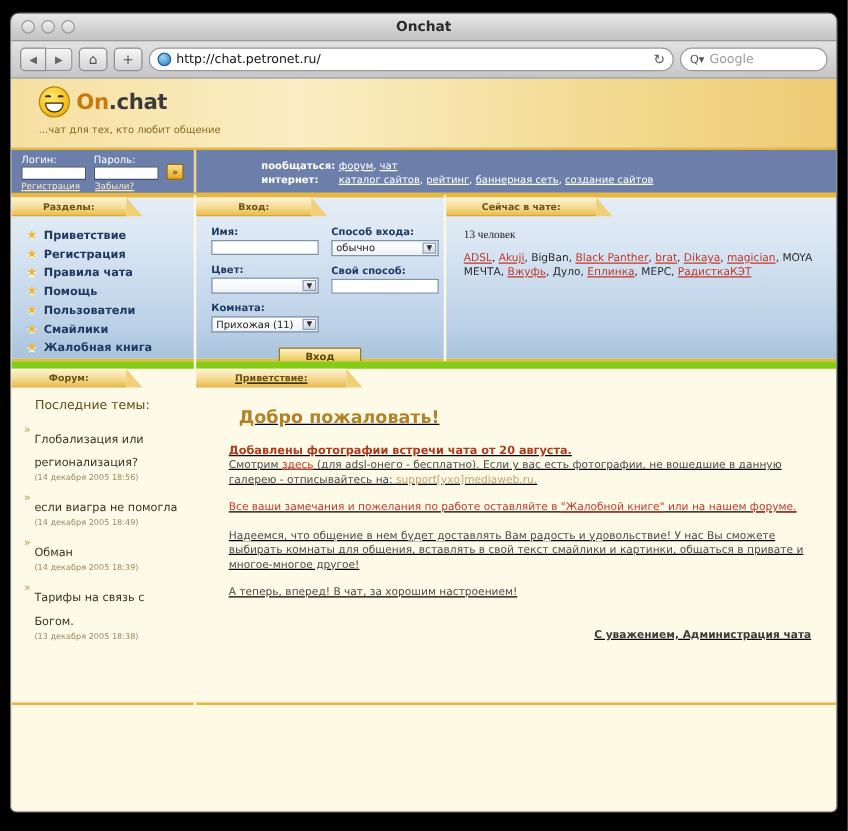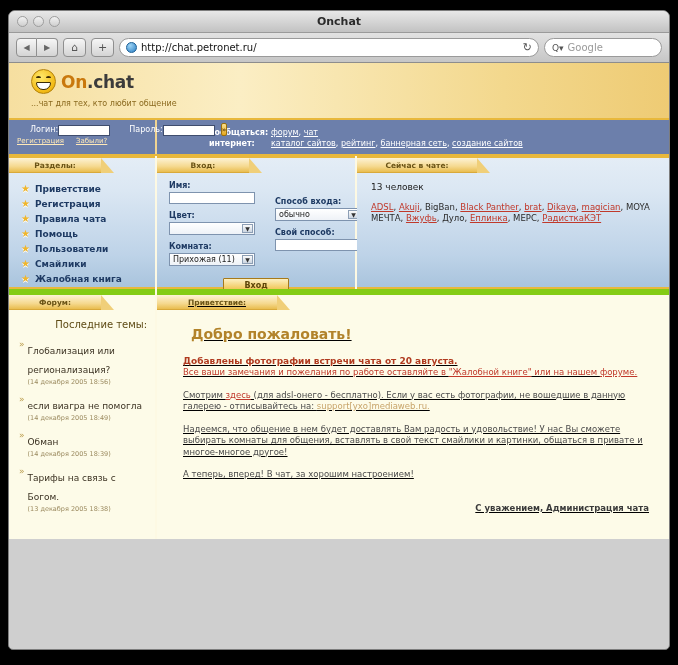--- a/index.html
+++ b/index.html
@@ -77,21 +77,21 @@
     width: 118px; height: 19px; border-radius: 10px;
     background: #fff; border: 1px solid #9a9a9a;
     display: flex; align-items: center; padding: 0 7px; gap: 4px;
     font-size: 10px; color: #9a9a9a;
   }
   .mag { font-size: 9px; color: #555; }
 
   
   .page {
     position: relative;
-    height: 476px;
+    height: 587px;
     background: #fdf9e3;
     overflow: hidden;
   }
 
   
   .hdr {
     height: 55px;
     background: linear-gradient(90deg,#f6dfa0 0%, #fbeec4 35%, #f3d88d 75%, #eecb74 100%);
     position: relative;
   }
@@ -124,21 +124,21 @@
   .topnav {
     height: 38px;
     background: #6c7fab;
     border-top: 2px solid #e8b83c;
     border-bottom: 2px solid #e8b83c;
     display: flex;
   }
   .topnav-left { width: 148px; border-right: 2px solid #f0d492; background: #6c7fab; position: relative; }
   .login-form { padding: 3px 8px 0 8px; color: #fff; font-size: 8px; }
   .login-row { display: flex; gap: 6px; align-items: flex-end; }
-  .lf-col { display: flex; flex-direction: row; margin-left: 13px; }
+  .lf-col { display: flex; flex-direction: column; }
   .lf-label { font-size: 8px; color: #ffffff; margin-bottom: 1px; }
   .lf-input {
     width: 52px; height: 11px;
     background: #fff; border: 1px solid #3f4d6e;
   }
   .go-btn {
     width: 18px; height: 13px; margin-bottom: 0px;
     background: linear-gradient(#fbe08e,#e5a81f);
     border: 1px solid #9c6f0a; border-radius: 2px;
     font-size: 7px; color: #63430a; text-align: center; line-height: 12px;
@@ -182,21 +182,21 @@
     border-bottom: 15px solid #f0cf79;
     border-right: 13px solid transparent;
   }
   .tab-wide { width: 120px; }
 
   .sections-list { padding: 10px 0 0 12px; }
   .sec-item { display: flex; align-items: center; gap: 5px; margin-bottom: 4px; }
   .star { color: #f0b62c; font-size: 10px; text-shadow: 0 1px 0 #fff; }
   .sec-item a { font-size: 9px; color: #1e3a63; font-weight: bold; text-decoration: none; }
 
-  .enter-body { padding: 8px 10px 0 12px; display: flex; gap: 20px; font-size: 8px; align-items: center; }
+  .enter-body { padding: 8px 10px 0 12px; display: flex; gap: 10px; font-size: 8px; }
   .ent-col { display: flex; flex-direction: column; }
   .f-label { font-size: 8px; font-weight: bold; color: #1e3a63; margin: 0 0 2px 0; }
   .f-gap { height: 7px; }
   .f-input {
     width: 86px; height: 12px; background: #fff;
     border: 1px solid #7e93ae; font-size: 8px;
   }
   .f-select {
     width: 86px; height: 13px; background: linear-gradient(#fff,#eef2f7);
     border: 1px solid #7e93ae; font-size: 8px; color: #222;
@@ -210,39 +210,39 @@
   }
   .enter-btn-wrap { text-align: center; margin-top: 7px; }
   .enter-btn {
     display: inline-block; width: 66px; height: 14px;
     background: linear-gradient(#fdf0c2,#eebf44);
     border: 1px solid #a6791a; border-radius: 1px;
     font-size: 8px; color: #5d4509; line-height: 13px; font-weight: bold;
   }
 
   .online-body { padding: 9px 14px 0 14px; }
-  .online-count { font-size: 9px; color: #1a1a1a; margin-bottom: 10px; }
+  .online-count { font-size: 9px; color: #1a1a1a; margin-bottom: 10px; font-family: Liberation Serif, serif; }
   .online-names { font-size: 8.5px; line-height: 11px; color: #2b2b2b; }
   .online-names a { color: #c0392b; text-decoration: underline; }
   .online-names span.plain { color: #2b2b2b; }
 
   
   .bottom { display: flex; height: 275px; }
   .col-forum { width: 148px; }
   .col-main { flex: 1; text-decoration: underline; }
   .bpanel {
     height: 100%;
     background: #fdfbe8;
     border-top: 6px solid #84cc16;
     border-bottom: 2px solid #e8b83c;
     position: relative; margin-right: 2px;
   }
   .bpanel.main { margin-right: 0; background: #fdfbe8; }
   .forum-body { padding: 9px 8px 0 10px; }
-  .forum-head { font-size: 10px; color: #5d4a14; margin: 0 0 9px 9px; text-align: right; }
+  .forum-head { font-size: 10px; color: #5d4a14; margin: 0 0 9px 9px; }
   .topic { display: flex; gap: 3px; margin-bottom: 8px; }
   .chev { color: #b99b4a; font-size: 9px; line-height: 11px; }
   .topic a { font-size: 9px; color: #3b3222; text-decoration: none; line-height: 11px; }
   .topic .date { font-size: 6.5px; color: #9b8a5f; display: block; margin-top: 1px; }
 
   .main-body { padding: 12px 20px 0 26px; color: #3a3a3a; }
   .welcome {
     font-size: 14px; font-weight: bold; color: #b2832a;
     margin: 4px 0 14px 8px;
   }
@@ -474,23 +474,23 @@
         </div>
       </div>
 
       <div class="col-main">
         <div class="bpanel main">
           <div class="tab tab-wide">Приветствие:</div>
           <div class="main-body">
             <div class="welcome">Добро пожаловать!</div>
 
             <div class="m-news-title">Добавлены фотографии встречи чата от 20 августа.</div>
+            <div class="m-para"><span>Смотрим </span><a href="#">здесь</a><span> (для adsl-онего - бесплатно). Если у вас есть фотографии, не вошедшие в данную галерею - отписывайтесь на: </span><span class="mail">support[ухо]mediaweb.ru.</span></div>
+
             <div class="m-para red"><span>Все ваши замечания и пожелания по работе оставляйте в </span><a href="#">"Жалобной книге"</a><span> или на нашем </span><a href="#">форуме.</a></div>
-
-            <div class="m-para"><span>Смотрим </span><a href="#">здесь</a><span> (для adsl-онего - бесплатно). Если у вас есть фотографии, не вошедшие в данную галерею - отписывайтесь на: </span><span class="mail">support[ухо]mediaweb.ru.</span></div>
 
             <div class="m-para">Надеемся, что общение в нем будет доставлять Вам радость и удовольствие! У нас Вы сможете выбирать комнаты для общения, вставлять в свой текст смайлики и картинки, общаться в привате и многое-многое другое!</div>
             <div class="m-para">А теперь, вперед! В чат, за хорошим настроением!</div>
             <div class="m-sign">С уважением, Администрация чата</div>
           </div>
         </div>
       </div>
     </div>
 
 

